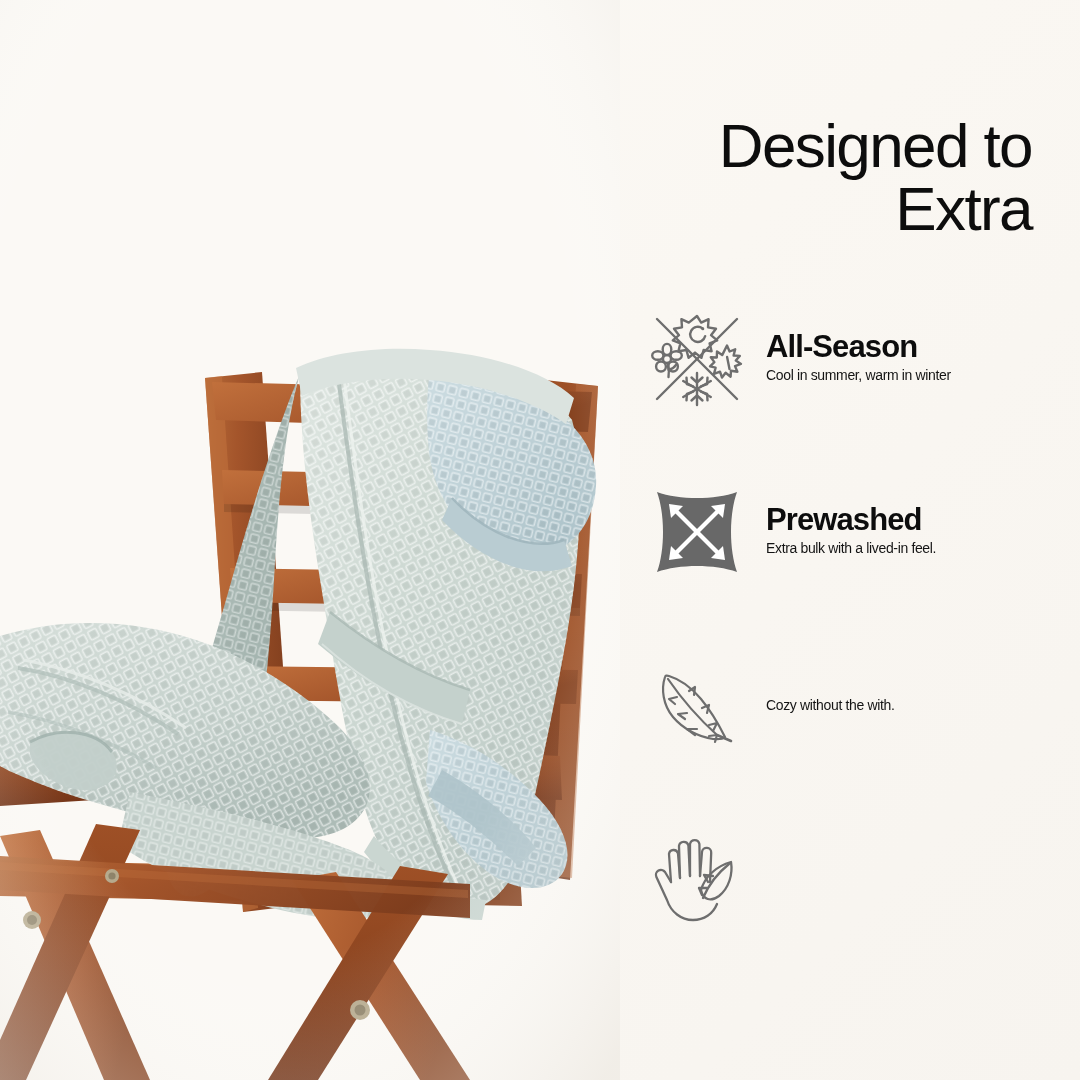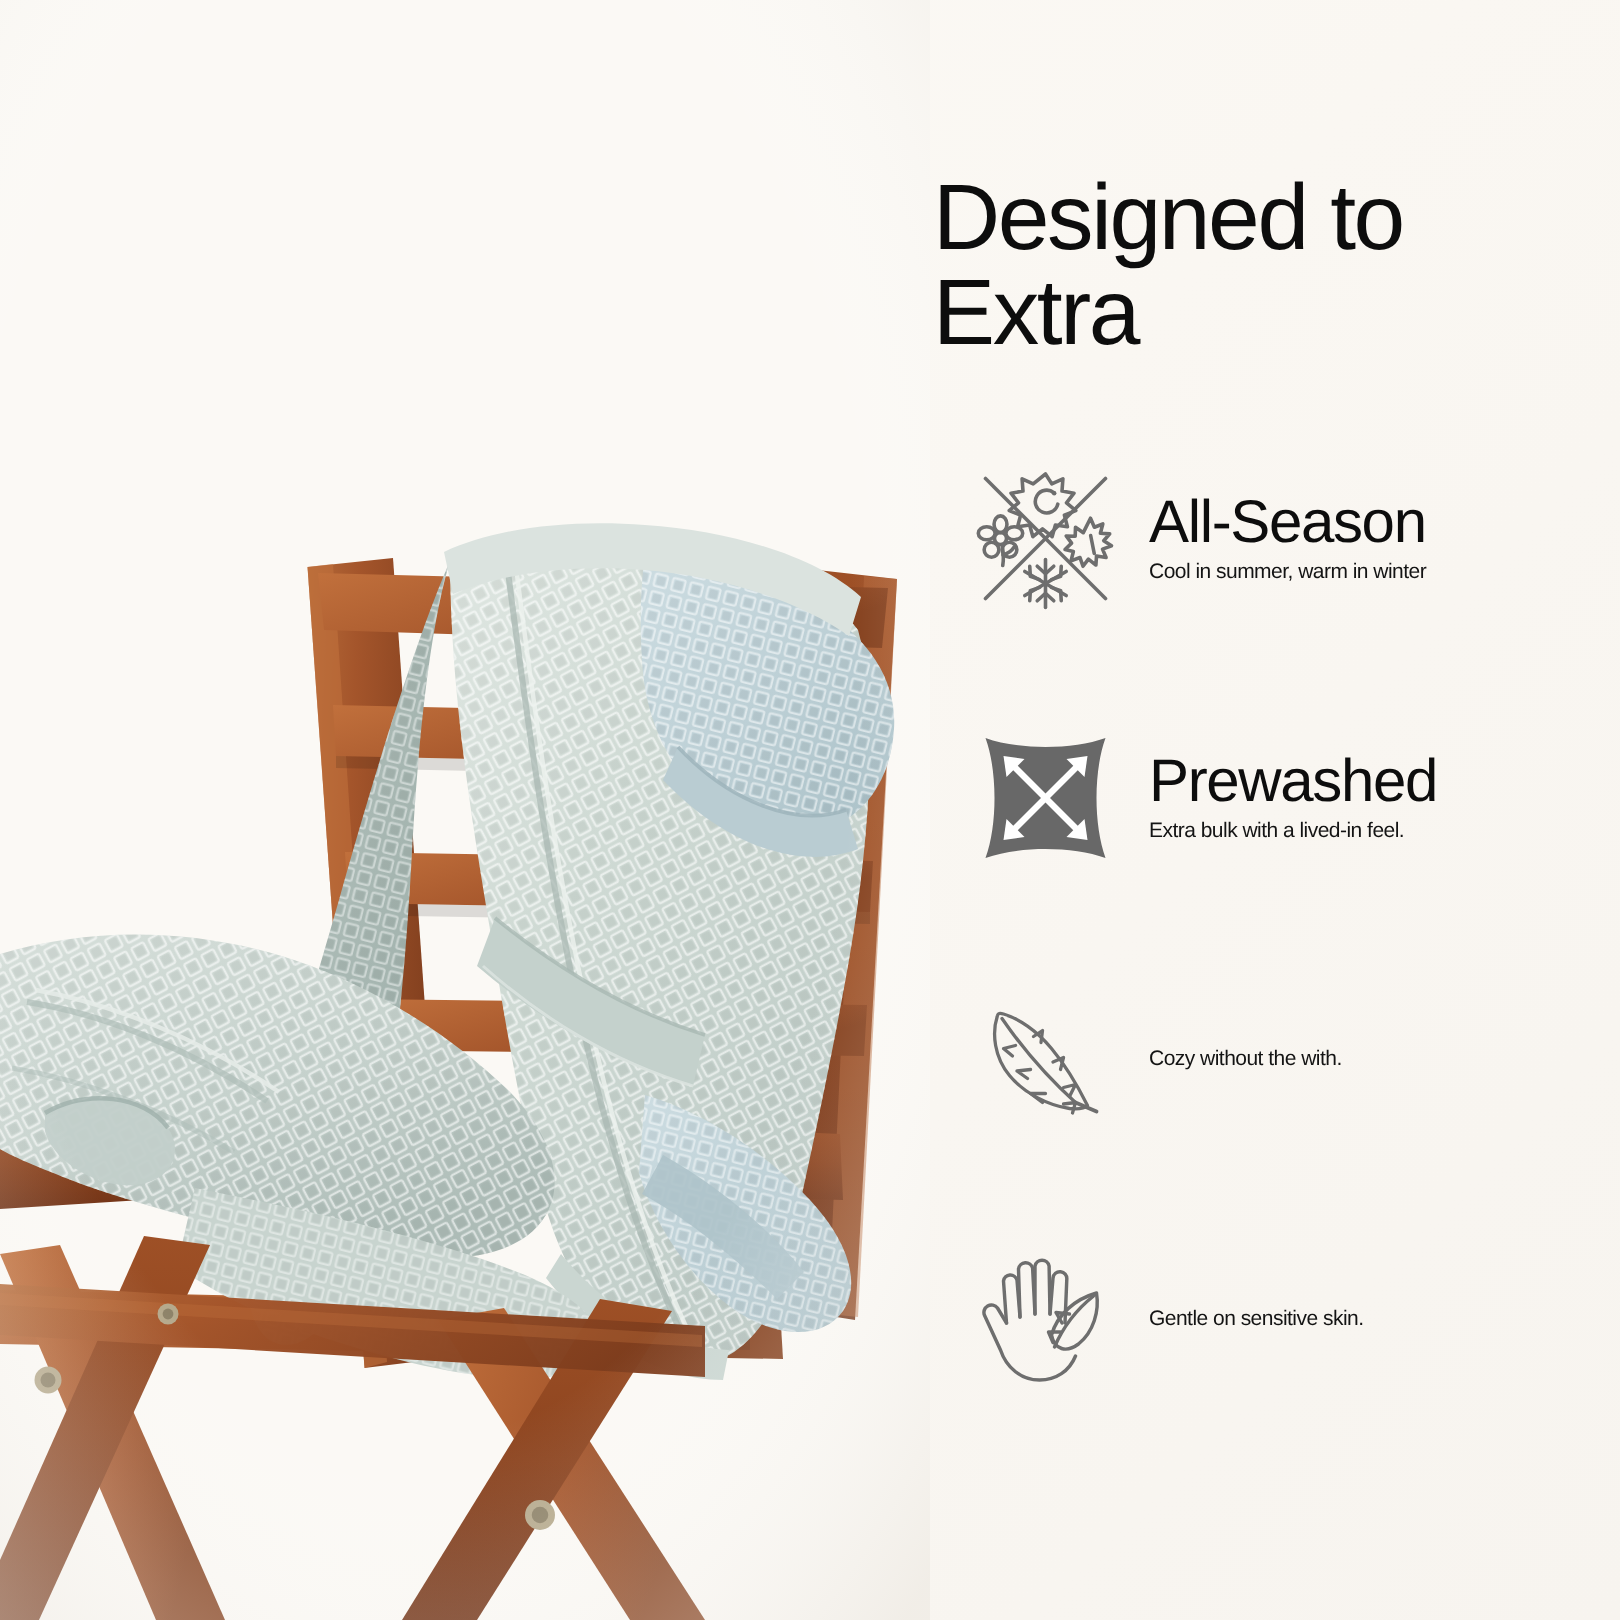--- a/index.html
+++ b/index.html
@@ -36,24 +36,24 @@
   
   .content {
     position: absolute;
     left: 620px;
     top: 0;
     width: 460px;
     height: 1080px;
   }
   .headline {
     position: absolute;
-    right: 58px;
+    right: 48px;
     top: 72px;
     width: 400px;
-    text-align: left;
+    text-align: right;
     font-size: 62px;
     line-height: 1.02;
     letter-spacing: -1.6px;
     font-weight: 400;
     color: #0d0d0d;
     font-family: "Liberation Sans", sans-serif;
   }
   .headline .l2 { display: block; }
 
   .features {
@@ -77,25 +77,25 @@
     display: flex;
     align-items: center;
     justify-content: center;
   }
   .feat-icon svg { display: block; }
   .feat-text {
     padding-left: 10px;
     padding-bottom: 2px;
   }
   .feat-title {
-    font-size: 40px;
+    font-size: 31px;
     line-height: 1.06;
     letter-spacing: -0.9px;
     color: #0d0d0d;
-    font-weight: 400;
+    font-weight: 700;
     white-space: nowrap;
   }
   .feat-sub {
     font-size: 14px;
     line-height: 1.25;
     letter-spacing: -0.35px;
     color: #141414;
     margin-top: 3px;
     white-space: nowrap;
   }
@@ -384,19 +384,18 @@
             <path d="M26 54 L20 44 a5 5 0 0 0 -8.6 5 L22 72
                      c4 12 14 20 26 20 c11 0 20 -6 24 -16"></path>
 
             <path d="M56 62 C60 48 72 38 86 34 C88 46 84 60 74 68 C66 74 58 72 56 62 Z"></path>
             <path d="M84 36 C74 44 64 56 58 70"></path>
             <path d="M68 48 l-9 -1 4 7"></path>
             <path d="M62 60 l-8 0 3 7"></path>
           </svg>
         </div>
         <div class="feat-text">
-          <div class="feat-sub">Gentle on sensitive skin.</div>
         </div>
       </div>
 
     </div>
   </div>
 </div>
 
 </body></html>

